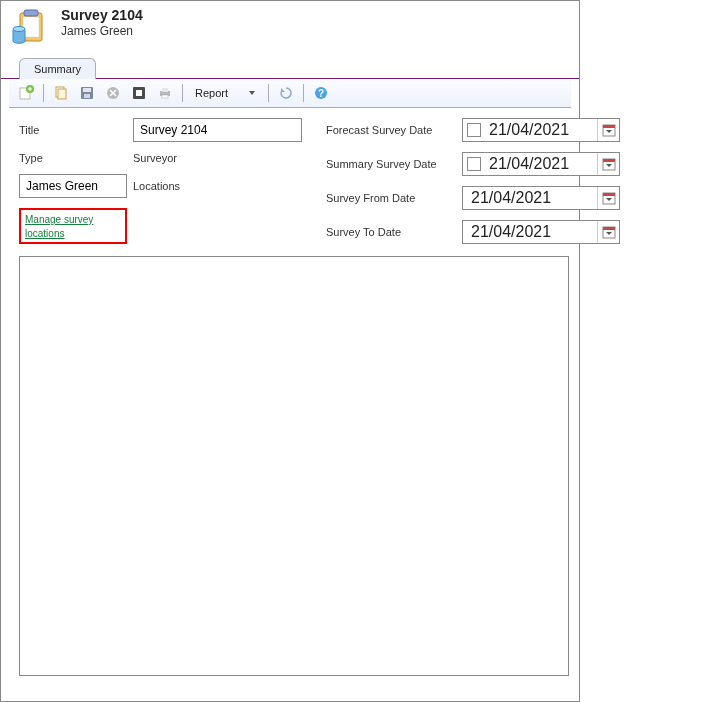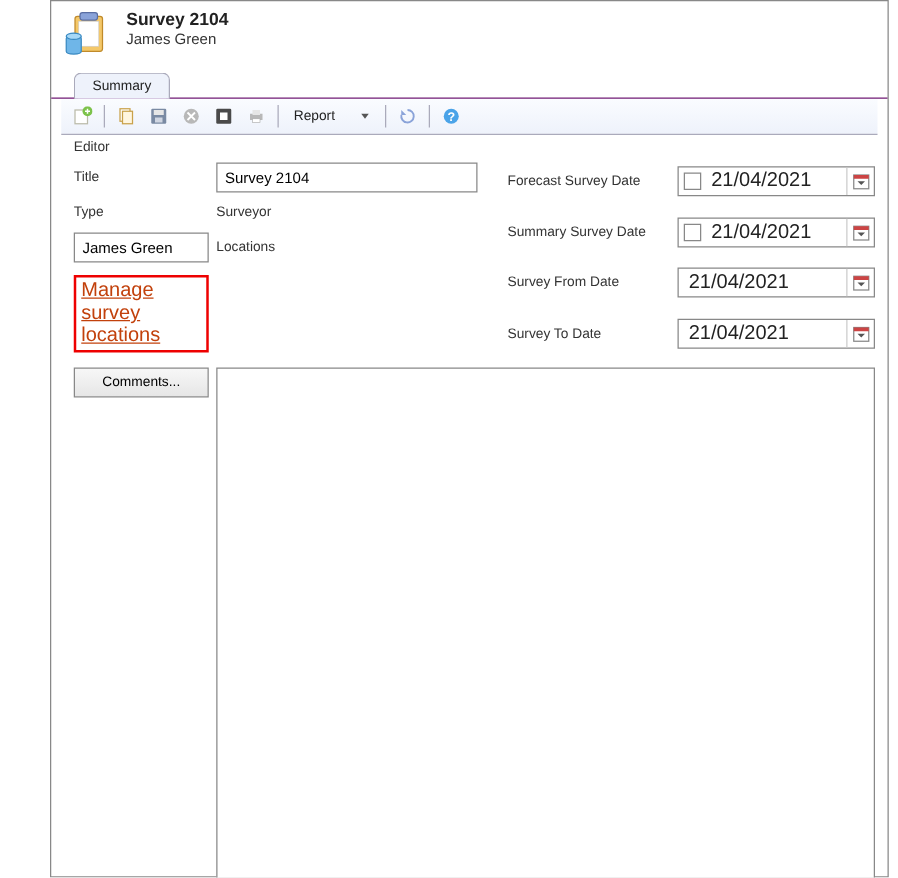--- a/index.html
+++ b/index.html
@@ -1,17 +1,17 @@
 <!DOCTYPE html>
 <html><head>
 <meta charset="utf-8">
 <style>
 * { box-sizing: border-box; margin: 0; padding: 0; }
 body { font-family: "Segoe UI", Tahoma, Arial, sans-serif; font-size: 12px; background: #fff; color: #222; }
-.app { border: 1px solid #888; width: 671px; height: 702px; position: relative; background: #fff; margin-left: 40px; }
+.app { border: 1px solid #888; width: 580px; height: 702px; position: relative; background: #fff; }
 
 .header { display: flex; align-items: flex-start; padding: 6px 10px 4px 10px; gap: 10px; }
 .header-icon { width: 40px; height: 40px; position: relative; }
 .header-icon svg { width: 40px; height: 40px; }
 .header-text h1 { font-size: 14px; font-weight: bold; color: #222; }
 .header-text h2 { font-size: 12px; font-weight: normal; color: #333; margin-top: 1px; }
 
 .tabs { display: flex; align-items: flex-end; padding: 0 8px 0 18px; border-bottom: 1px solid #701a75; margin-top: 6px; position: relative; }
 .tab { padding: 4px 14px; font-size: 11px; border: 1px solid #aab; border-bottom: none; background: #eef2fb; margin-right: 2px; border-radius: 6px 6px 0 0; cursor: pointer; position: relative; top: 1px; }
 .tab.active { background: linear-gradient(#fff, #f6f8fc); font-weight: bold; border-bottom: 1px solid #fff; }
@@ -24,21 +24,21 @@
 .editor-wrap { padding: 4px 10px 10px 18px; }
 .editor-label { font-size: 11px; color: #333; margin-bottom: 6px; }
 .form-area { display: flex; gap: 24px; margin-top: 6px; }
 .form-col { display: grid; grid-template-columns: 108px 1fr; row-gap: 10px; column-gap: 6px; align-items: center; }
 .form-col.right { grid-template-columns: 130px 158px; }
 .form-lbl { font-size: 11px; color: #333; }
 .txt, .sel { height: 24px; border: 1px solid #888; background: #fff; font-size: 12px; padding: 2px 6px; }
 .sel { background: #eee; position: relative; appearance: none; padding-right: 22px; }
 .sel-wrap { position: relative; }
 .sel-wrap::after { content: ""; position: absolute; right: 8px; top: 10px; border-left: 4px solid transparent; border-right: 4px solid transparent; border-top: 5px solid #555; pointer-events: none; }
-.link { color: #c2410c; text-decoration: underline; cursor: pointer; font-size: 16px; }
+.link { color: #15803d; text-decoration: underline; cursor: pointer; font-size: 10px; }
 .highlight { border: 2px solid #e00; padding: 2px 4px; display: inline-block; }
 
 .date-field { display: flex; align-items: center; border: 1px solid #888; height: 24px; background: #fff; }
 .date-chk { width: 14px; height: 14px; margin: 0 4px; border: 1px solid #888; background: #fff; cursor: pointer; }
 .date-chk.empty { }
 .date-val { flex: 1; font-size: 16px; padding: 0 4px; }
 .date-pick { width: 22px; height: 22px; display: inline-flex; align-items: center; justify-content: center; cursor: pointer; border-left: 1px solid #ccc; }
 .date-field.nochk { padding-left: 4px; }
 
 .comments-row { display: flex; gap: 6px; margin-top: 12px; align-items: flex-start; }
@@ -129,21 +129,20 @@
   <div class="tb-sep"></div>
   <button class="tb-btn">
     <svg width="16" height="16" viewBox="0 0 16 16">
           <circle cx="8" cy="8" r="6" fill="#4aa3e8"></circle>
           <text x="8" y="12" text-anchor="middle" font-size="10" fill="#fff" font-weight="bold">?</text>
         </svg>
   </button>
 </div>
 
 <div class="editor-wrap">
-  <div class="editor-label">Editor</div>
 
   <div class="form-area">
 
     <div class="form-col" style="width:420px">
       <div class="form-lbl">Title</div>
       <input class="txt" type="text" value="Survey 2104" style="">
 
       <div class="form-lbl">Type</div>
 
       <div class="form-lbl">Surveyor</div>
@@ -201,18 +200,17 @@
                 <rect x="1" y="2" width="12" height="11" fill="#fff" stroke="#888"></rect>
                 <rect x="1" y="2" width="12" height="3" fill="#c44"></rect>
                 <path d="M10 7 L7 10 L4 7 Z" fill="#555"></path>
               </svg>
         </span>
       </div>
     </div>
   </div>
 
   <div class="comments-row">
-    <button class="comments-btn">Comments...</button>
     <textarea class="big-text" style=""></textarea>
   </div>
 </div>
 
 </div>
 
 </body></html>

